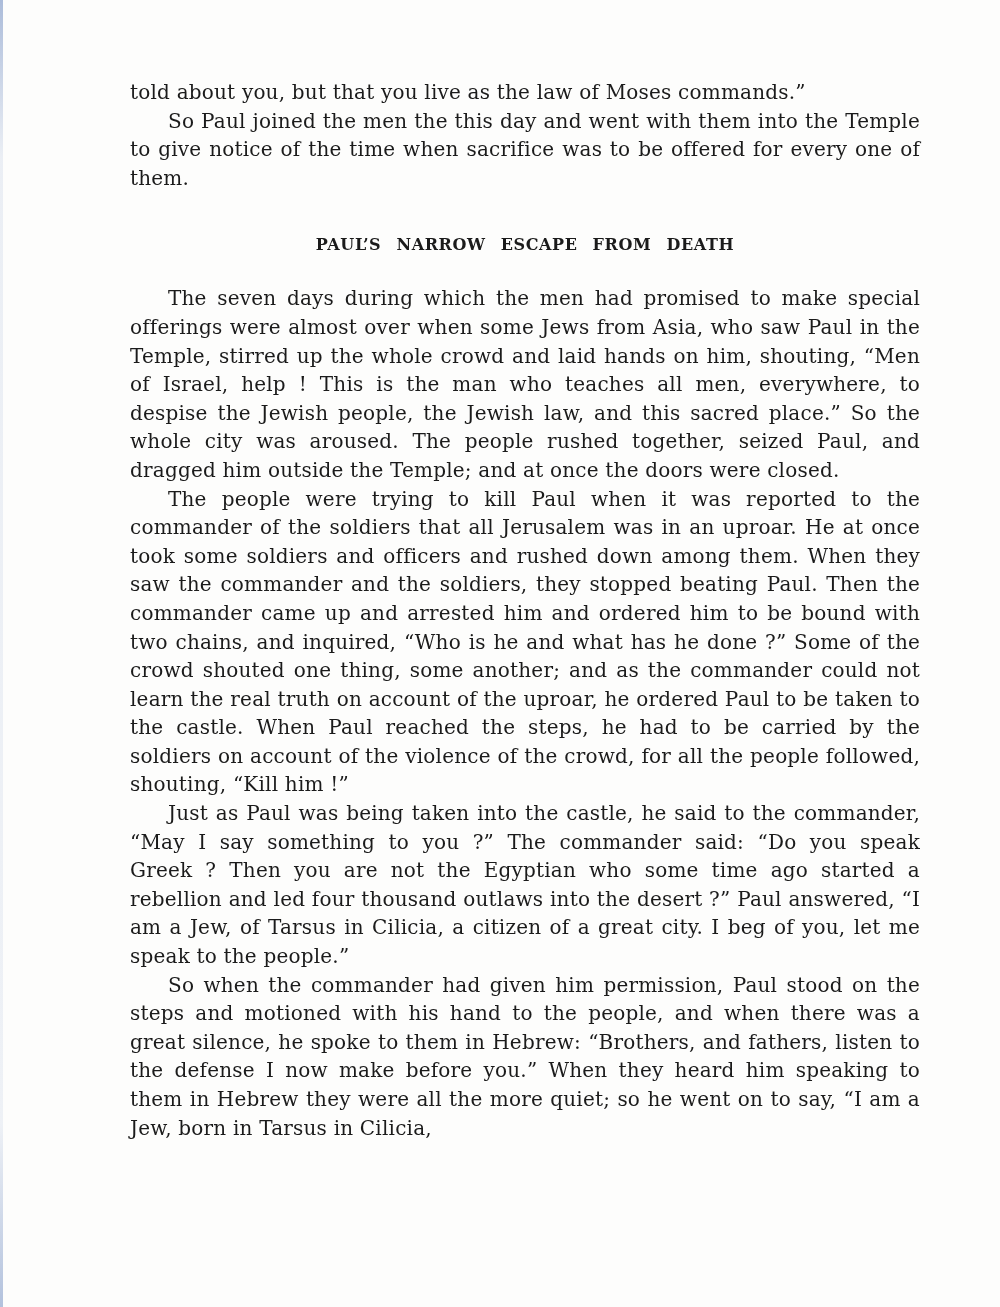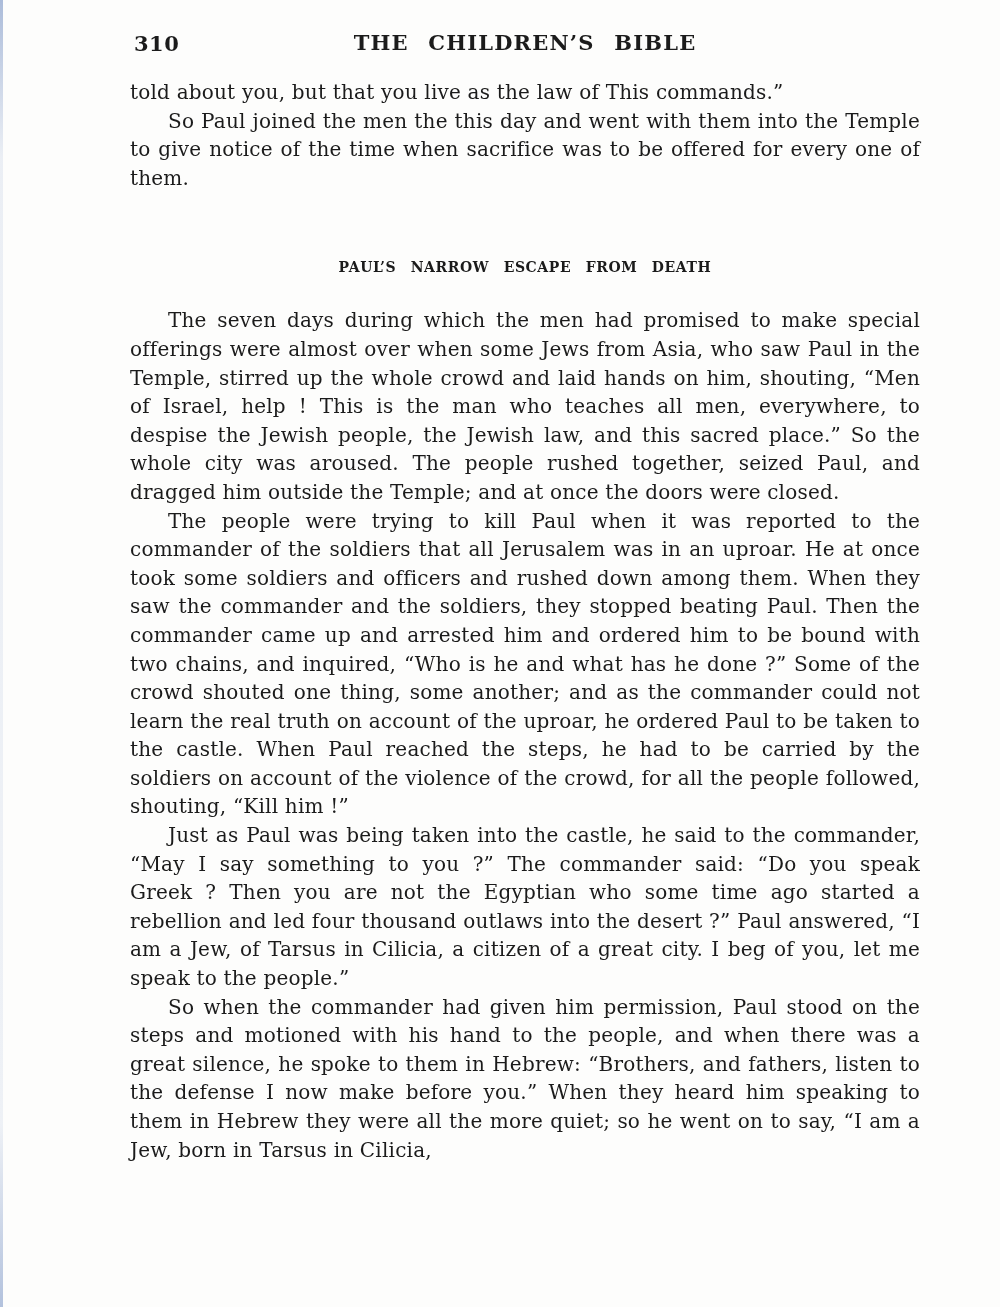--- a/index.html
+++ b/index.html
@@ -71,44 +71,40 @@
     text-indent: 38px;
     margin: 0;
   }
 
   .para.no-indent {
     text-indent: 0;
   }
 
   .section-heading {
     text-align: center;
-    font-size: 14px;
+    font-size: 16px;
     font-weight: 700;
     letter-spacing: 0.6px;
     word-spacing: 9px;
-    margin-top: 62px;
+    margin-top: 40px;
     margin-bottom: 26px;
     line-height: 26px;
   }
 </style>
 </head>
 <body>
 
 <div class="page">
 
   <div class="edge-tint"></div>
 
-  <header class="page-header">
-    <span class="page-number">310</span>
-    <div class="running-title">THE CHILDREN’S BIBLE</div>
-  </header>
 
   <main class="page-body">
 
-    <p class="para no-indent">told about you, but that you live as the law of This commands.”</p>
+    <p class="para no-indent">told about you, but that you live as the law of Moses commands.”</p>
 
     <p class="para">So Paul joined the men the this day and went with them into the Temple to give notice of the time when sacrifice was to be offered for every one of them.</p>
 
     <h2 class="section-heading">PAUL’S NARROW ESCAPE FROM DEATH</h2>
 
     <p class="para">The seven days during which the men had promised to make special offerings were almost over when some Jews from Asia, who saw Paul in the Temple, stirred up the whole crowd and laid hands on him, shouting, “Men of Israel, help&nbsp;! This is the man who teaches all men, everywhere, to despise the Jewish people, the Jewish law, and this sacred place.” So the whole city was aroused. The people rushed together, seized Paul, and dragged him outside the Temple; and at once the doors were closed.</p>
 
     <p class="para">The people were trying to kill Paul when it was reported to the commander of the soldiers that all Jerusalem was in an uproar. He at once took some soldiers and officers and rushed down among them. When they saw the commander and the soldiers, they stopped beating Paul. Then the commander came up and arrested him and ordered him to be bound with two chains, and inquired, “Who is he and what has he done&nbsp;?” Some of the crowd shouted one thing, some another; and as the commander could not learn the real truth on account of the uproar, he ordered Paul to be taken to the castle. When Paul reached the steps, he had to be carried by the soldiers on account of the violence of the crowd, for all the people followed, shouting, “Kill him&nbsp;!”</p>
 
     <p class="para">Just as Paul was being taken into the castle, he said to the commander, “May I say something to you&nbsp;?” The commander said: “Do you speak Greek&nbsp;? Then you are not the Egyptian who some time ago started a rebellion and led four thousand outlaws into the desert&nbsp;?” Paul answered, “I am a Jew, of Tarsus in Cilicia, a citizen of a great city. I beg of you, let me speak to the people.”</p>

